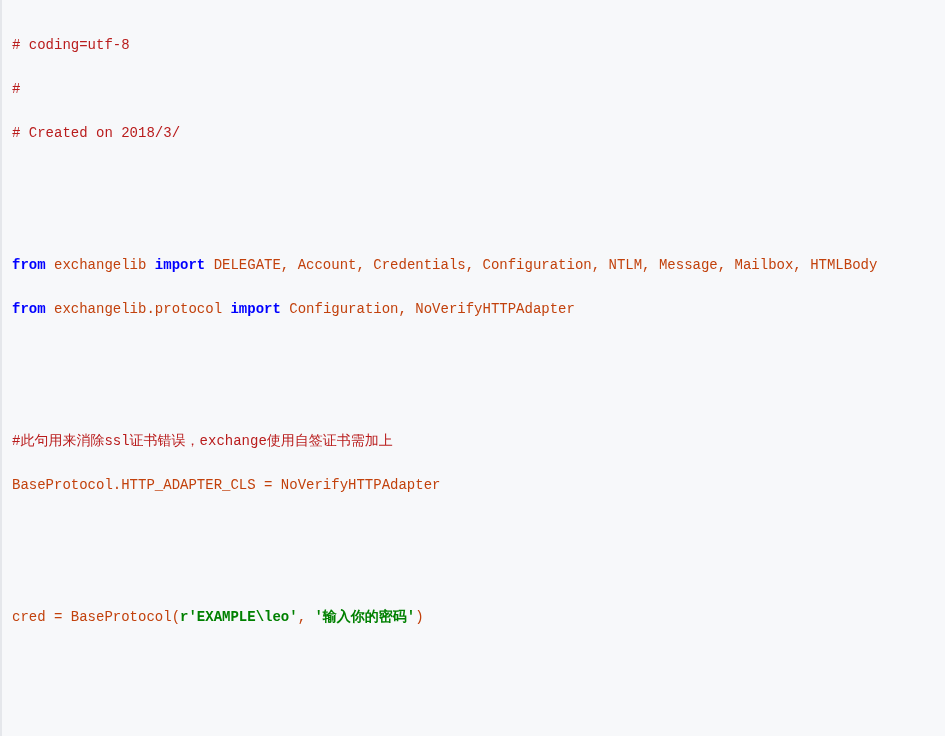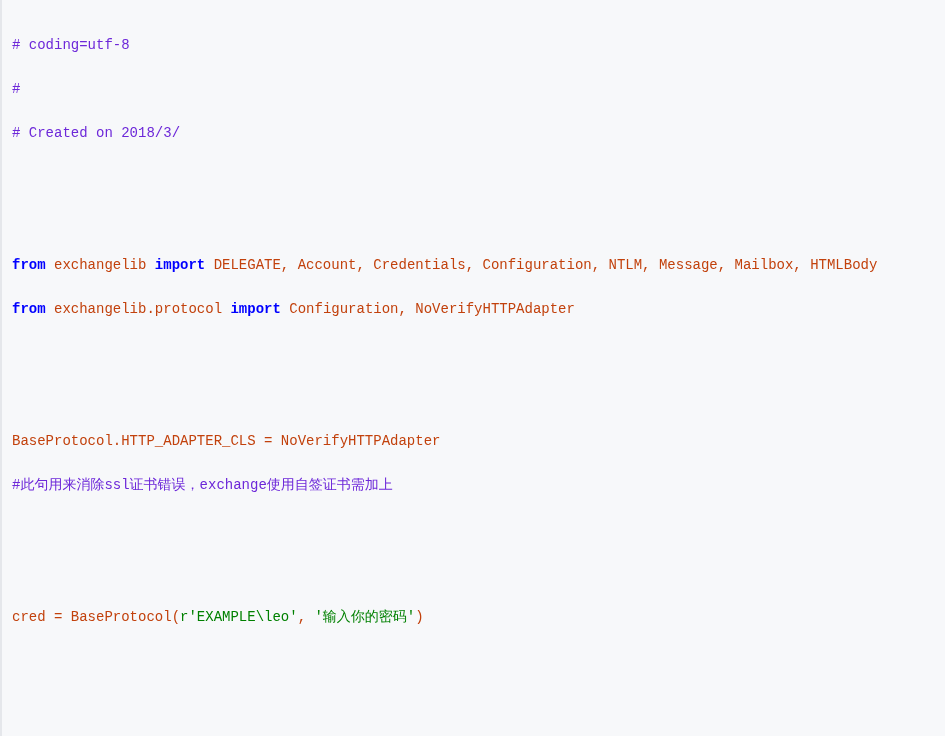--- a/index.html
+++ b/index.html
@@ -14,39 +14,39 @@
     background: #f7f8fa;
     padding: 12px 10px;
     line-height: 22px;
     white-space: pre;
     overflow-x: hidden;
     border-left: 2px solid #e5e7eb;
     margin: 0;
   }
   .line { display: block; min-height: 22px; }
   .c-keyword { color: #0000ff; font-weight: bold; }       
-  .c-comment { color: #6d28d9; text-align: center; }    
-  .c-str { color: #008000; }           
+  .c-comment { color: #b91c1c; text-align: center; }    
+  .c-str { color: #008000; font-weight: bold; }           
   .c-plain { color: #c2410c; }
 </style>
 </head>
 <body>
 
 <div class="code-wrap">
 <span class="line"><span class="c-comment"># coding=utf-8</span></span>
 <span class="line"><span class="c-comment">#</span></span>
 <span class="line"><span class="c-comment"># Created on 2018/3/</span></span>
 <span class="line"><span class="c-plain"></span></span>
 <span class="line"><span class="c-plain"></span></span>
 <span class="line"><span class="c-keyword">from</span><span class="c-plain"> exchangelib </span><span class="c-keyword">import</span><span class="c-plain"> DELEGATE, Account, Credentials, Configuration, NTLM, Message, Mailbox, HTMLBody</span></span>
 <span class="line"><span class="c-keyword">from</span><span class="c-plain"> exchangelib.protocol </span><span class="c-keyword">import</span><span class="c-plain"> Configuration, NoVerifyHTTPAdapter</span></span>
 <span class="line"><span class="c-plain"></span></span>
 <span class="line"><span class="c-plain"></span></span>
+<span class="line"><span class="c-comment">#此句用来消除ssl证书错误，exchange使用自签证书需加上</span></span>
 <span class="line"><span class="c-plain">BaseProtocol.HTTP_ADAPTER_CLS = NoVerifyHTTPAdapter</span></span>
-<span class="line"><span class="c-comment">#此句用来消除ssl证书错误，exchange使用自签证书需加上</span></span>
 <span class="line"><span class="c-plain"></span></span>
 <span class="line"><span class="c-plain"></span></span>
 <span class="line"><span class="c-plain">cred = BaseProtocol(</span><span class="c-str">r'EXAMPLE\leo'</span><span class="c-plain">, </span><span class="c-str">'输入你的密码'</span><span class="c-plain">)</span></span>
 <span class="line"><span class="c-plain"></span></span>
 
 
 
 
 
 

